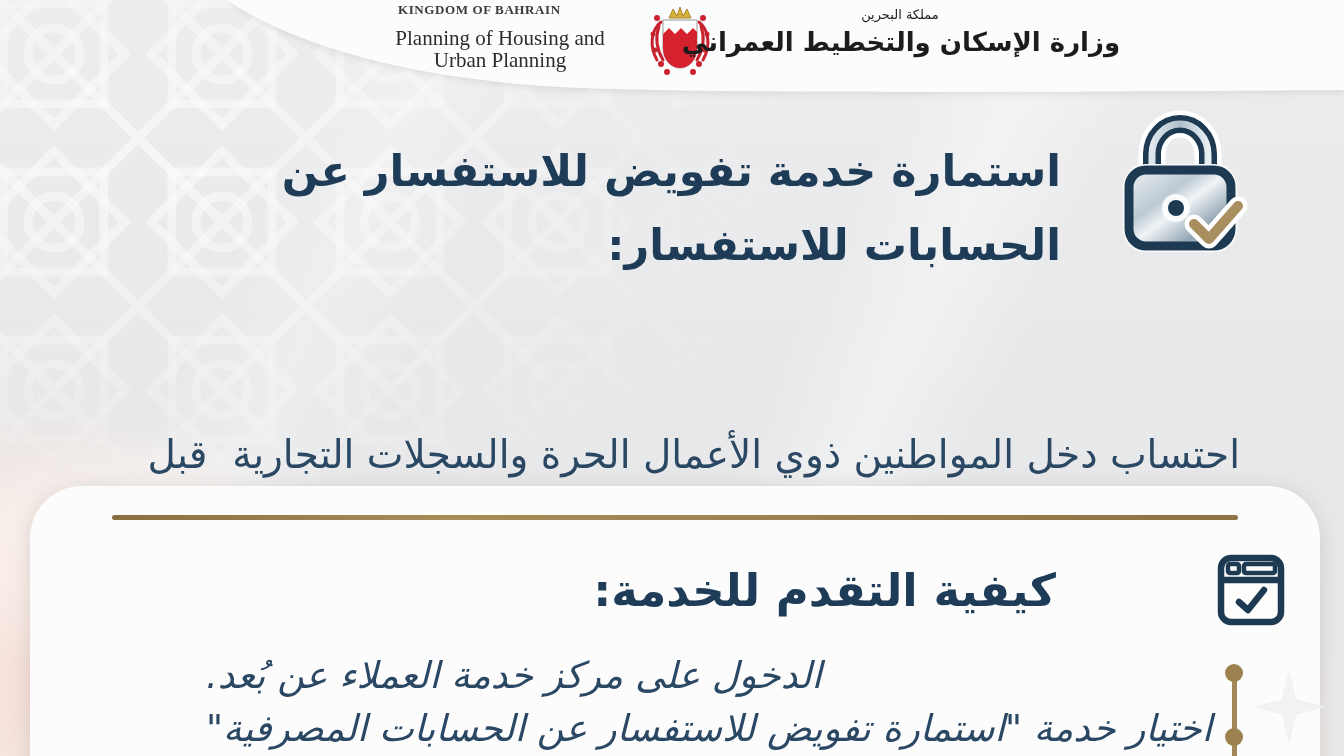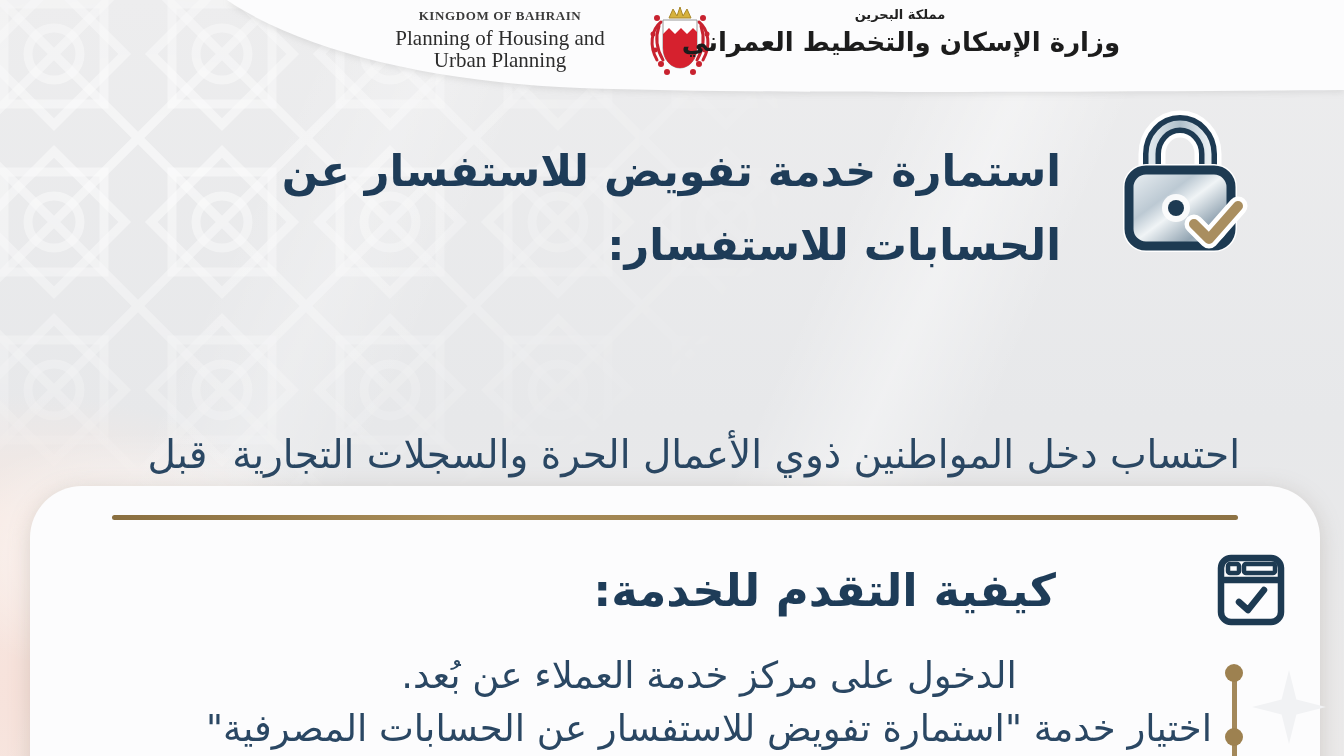--- a/index.html
+++ b/index.html
@@ -24,32 +24,32 @@
   .pink-photo {
     position:absolute; left:-50px; top:360px; width:640px; height:440px; pointer-events:none;
     background:
       radial-gradient(300px 180px at 30% 45%, rgba(255,255,255,.85), rgba(255,255,255,0) 70%),
       radial-gradient(480px 380px at 12% 75%, #f7e2db 0%, #f6e8e2 45%, rgba(246,232,226,0) 78%),
       radial-gradient(420px 300px at 45% 95%, #f5e4de 0%, rgba(245,228,222,0) 75%);
   }
   
   .band { position:absolute; left:0; top:0; filter:drop-shadow(0 2px 3px rgba(130,130,130,.18)); }
   .hdr-kingdom {
-    position:absolute; left:398px; top:8px; width:204px; text-align:center;
+    position:absolute; left:398px; top:2px; width:204px; 
     font-family:"Liberation Serif", serif; font-size:13px; letter-spacing:.6px;
     color:#3b3b3b; font-weight:600;
   }
   .hdr-ministry {
     position:absolute; left:376px; top:27px; width:248px; text-align:center;
     font-family:"Liberation Serif", serif; font-size:21px; line-height:22px; color:#2d2d2d;
   }
   .crest { position:absolute; left:644px; top:4px; }
   .hdr-ar-kingdom {
     position:absolute; left:900px; top:7px; transform:translateX(-50%);
-    font-size:13px; font-weight:700; color:#222; direction:rtl; white-space:nowrap;
+    font-size:13px; font-weight:400; color:#222; direction:rtl; white-space:nowrap;
   }
   .hdr-ar-ministry {
     position:absolute; left:901px; top:27px; transform:translateX(-50%);
     font-size:26px; font-weight:700; color:#1c1c1c; direction:rtl; white-space:nowrap;
   }
   
   .lock-icon { position:absolute; left:1112px; top:106px; }
   .main-title {
     position:absolute; top:134px; right:283px; direction:rtl; text-align:right;
     color:#1e3c58; font-size:43px; font-weight:700; line-height:74px; white-space:nowrap;
@@ -75,22 +75,22 @@
   .window-icon { position:absolute; left:1216px; top:549px; }
   .sparkle {
     position:absolute; left:1252px; top:670px; width:74px; height:74px; background:#f1f2f4;
     clip-path:polygon(50% 0%, 60% 40%, 100% 50%, 60% 60%, 50% 100%, 40% 60%, 0% 50%, 40% 40%);
   }
   .timeline-line { position:absolute; left:1232px; top:672px; width:5px; height:84px; background:#a3885a; }
   .timeline-dot { position:absolute; width:18px; height:18px; border-radius:50%; background:#9d8150; }
   .dot-1 { left:1225px; top:664px; }
   .dot-2 { left:1225px; top:728px; }
   .steps {
-    position:absolute; top:649px; right:132px; direction:rtl; text-align:center;
-    color:#2a4763; font-size:37px; line-height:53px;
+    position:absolute; top:649px; right:132px; direction:rtl; text-align:left;
+    color:#2a4763; font-size:37px; line-height:53px;font-style:italic;
   }
   .step { white-space:nowrap; }
 </style>
 </head>
 <body>
 
 <div class="stage">
 
   <svg class="geo-pattern" width="1000" height="600">
     <defs>

